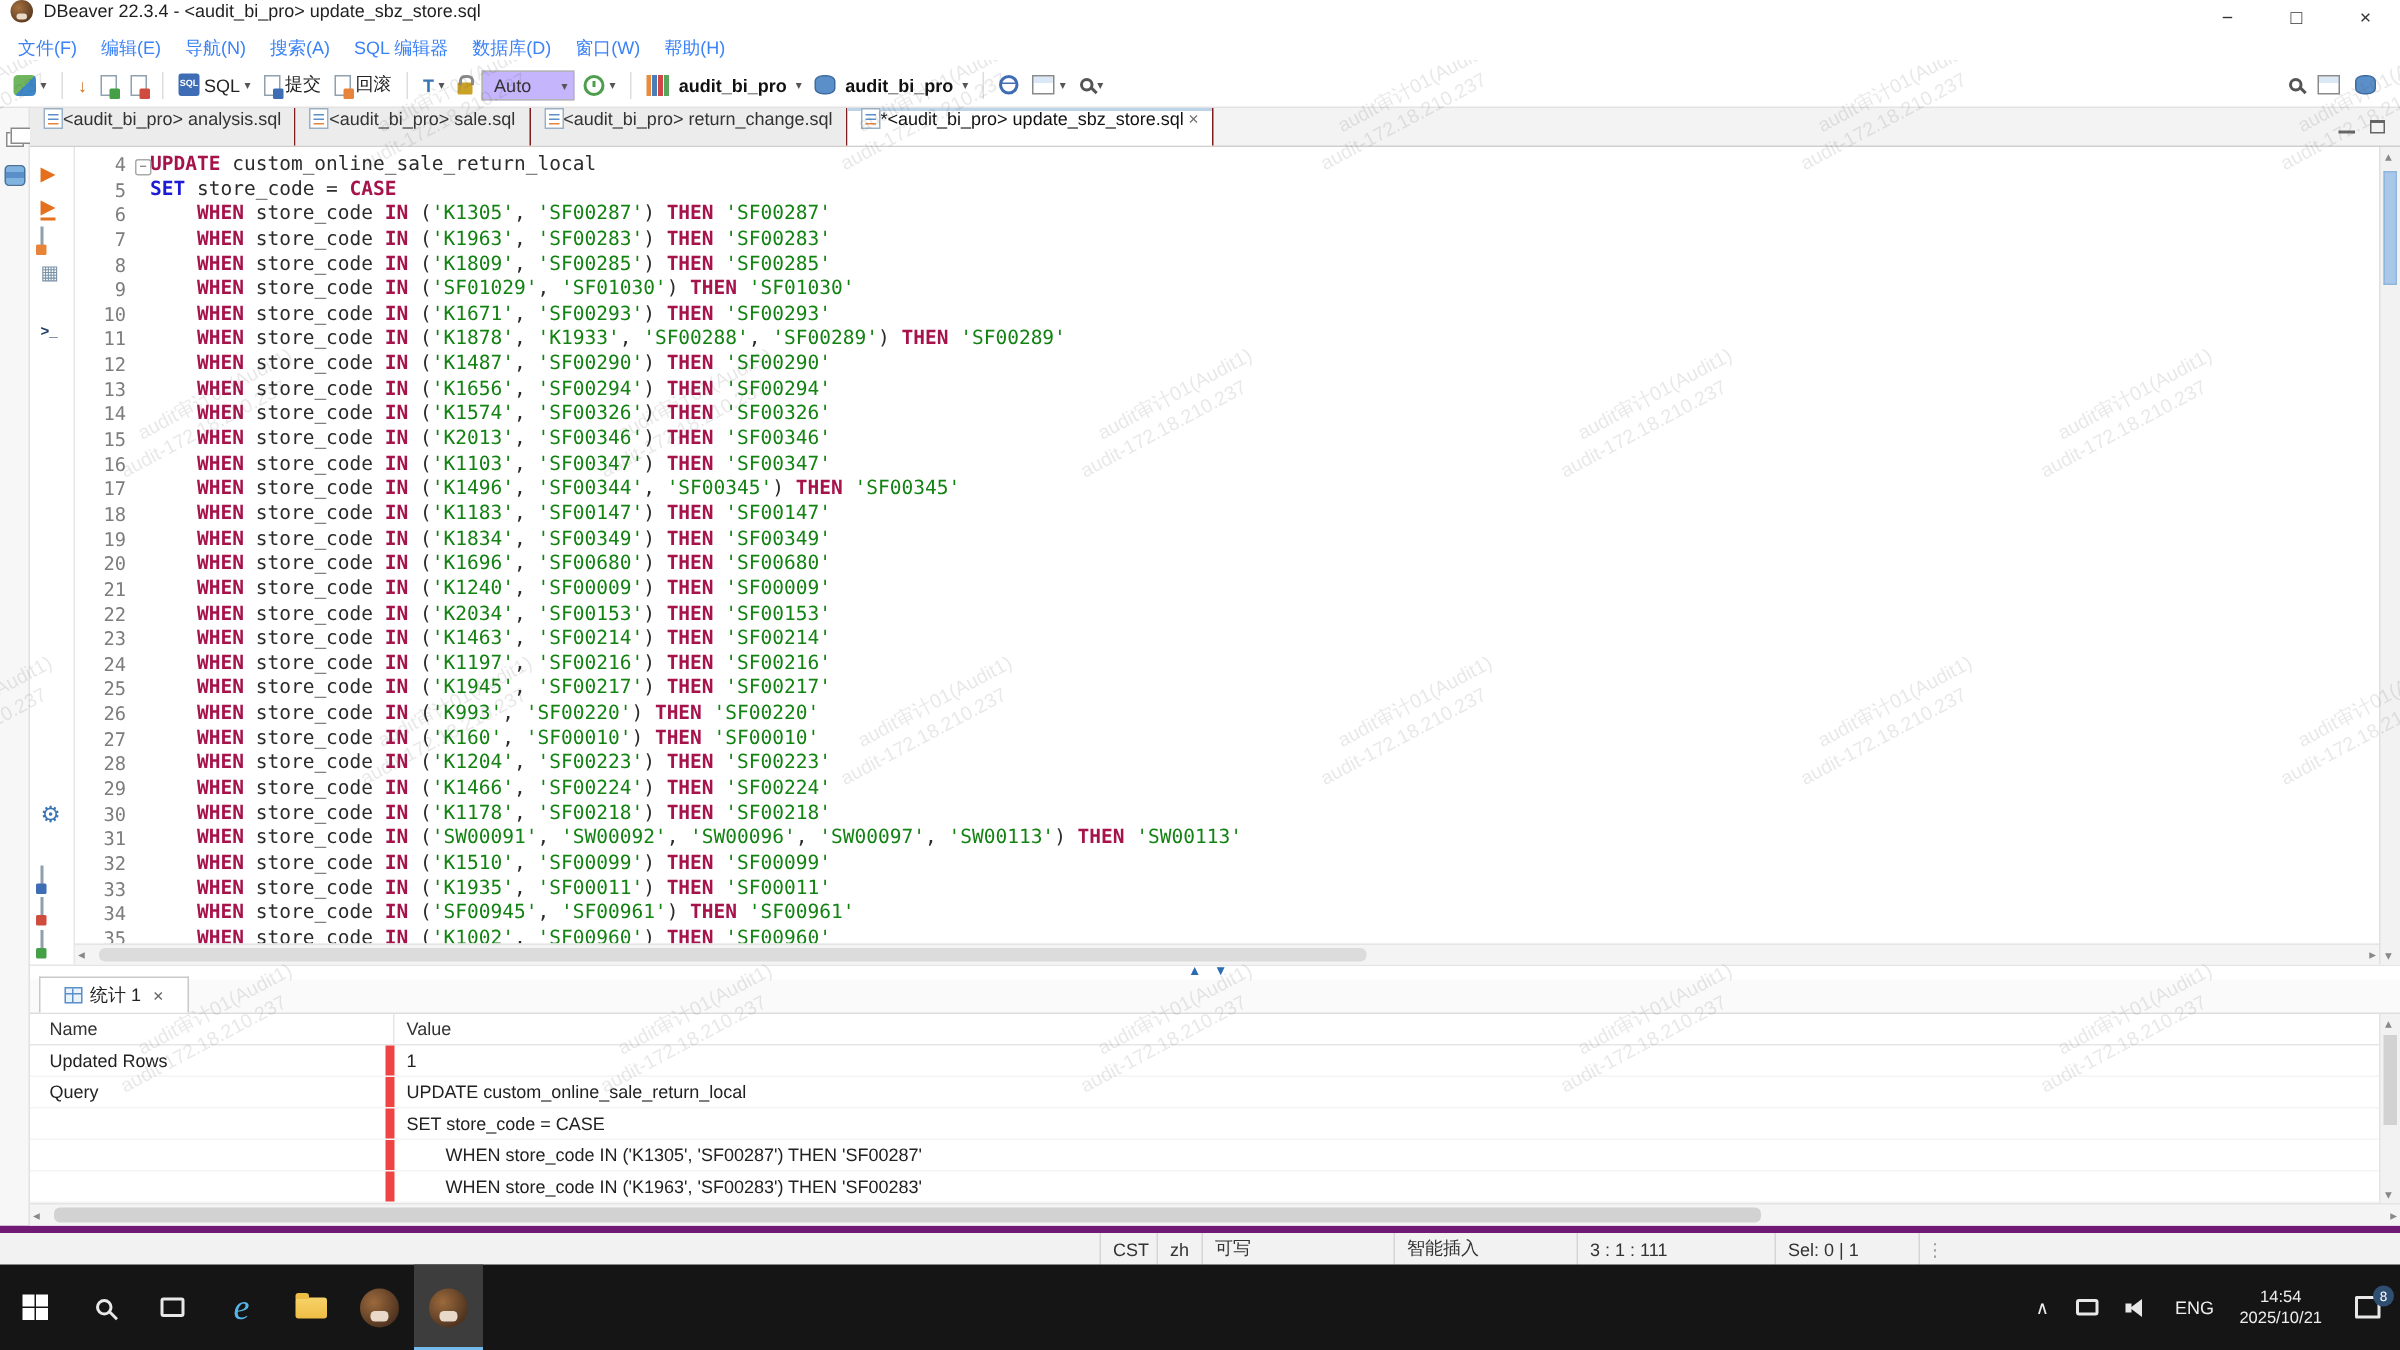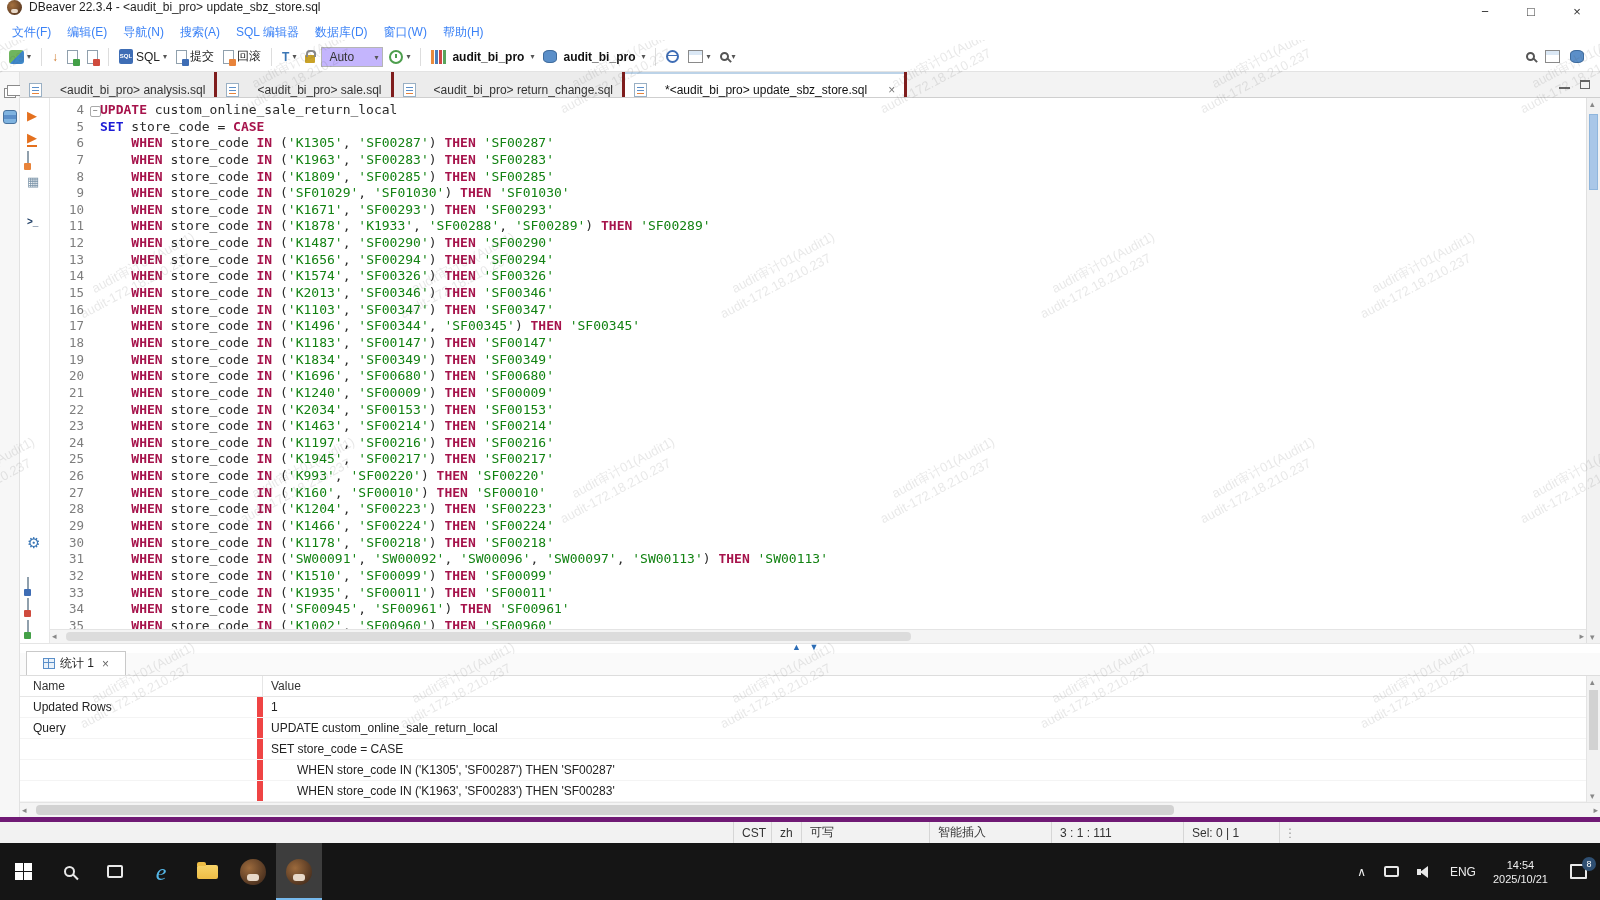--- a/index.html
+++ b/index.html
@@ -52,21 +52,21 @@
   
   .ide-body{display:flex;height:745px}
   .left-strip{width:20px;background:#f7f7f7;border-right:1px solid #e2e2e2;position:relative;flex:none}
   .restore-ic{width:12px;height:10px;border:1px solid #8a8a8a;background:#fff;top:16px;position:absolute;left:4px}
   .restore-ic::before{content:"";position:absolute;left:2px;top:-4px;width:12px;height:9px;border:1px solid #8a8a8a;background:#fff}
   .dbnav-ic{position:absolute;left:3px;top:38px;width:14px;height:14px;background:linear-gradient(#7fb3e0 33%,#5b8fc9 33% 66%,#7fb3e0 66%);border:1px solid #47729e;border-radius:3px}
   .ide-col{flex:1;display:flex;flex-direction:column;min-width:0}
 
   
   .tabbar{height:26px;background:#f3f3f3;display:flex;align-items:stretch;border-bottom:1px solid #cfcfcf;position:relative}
-  .tab{display:flex;align-items:flex-end;gap:18px;padding:0 9px;background:#ececec;border-right:3px solid #7f1d1d;color:#333}
+  .tab{display:flex;align-items:flex-start;gap:0;padding:0 9px;background:#ececec;border-right:1px solid #7f1d1d;color:#333}
   .tab.active{background:#fff;box-shadow:inset 0 2px 0 #bcd3e8;color:#111}
   .tab-icon{width:13px;height:14px;background:#fff;border:1px solid #9ab0c4;position:relative;flex:none}
   .tab-icon::before{content:"";position:absolute;left:2px;top:3px;width:7px;height:1px;background:#5b8fc9;box-shadow:0 3px 0 #5b8fc9,0 6px 0 #e8833a}
   .tab-close{color:#777;margin-left:3px;font-size:12px}
   .tabbar-right{margin-left:auto;display:flex;align-items:center;gap:10px;padding-right:10px}
   .vmin{width:11px;height:2px;background:#666;margin-top:7px}
   .vmax{width:10px;height:9px;border:1px solid #666;border-top:2px solid #666}
 
   
   .main-row{display:flex;height:545px;min-height:0}

